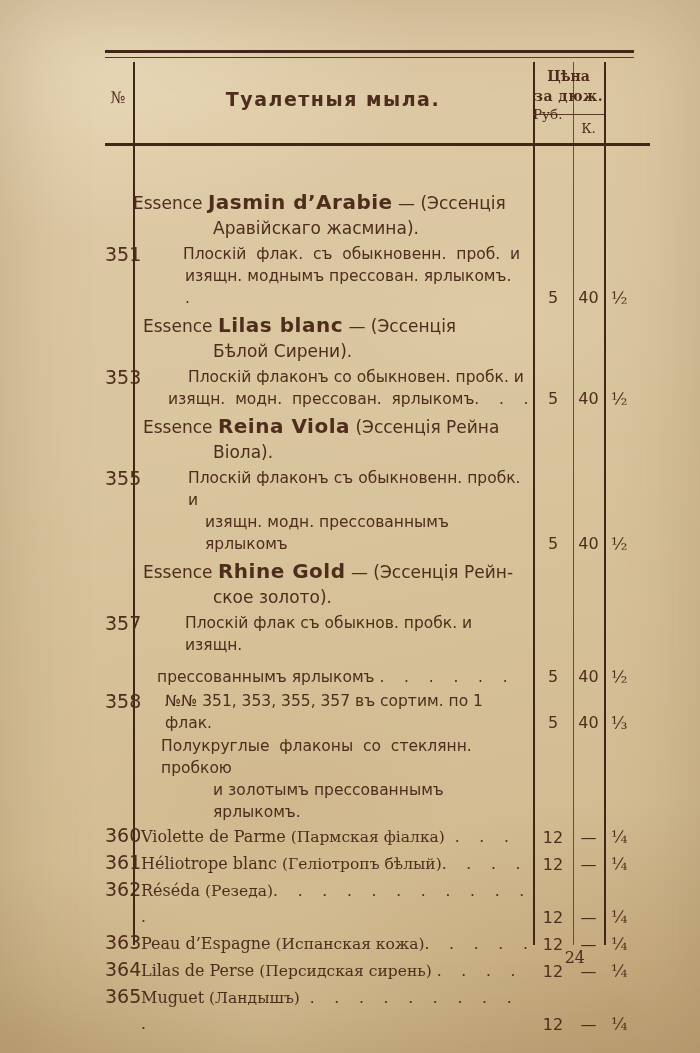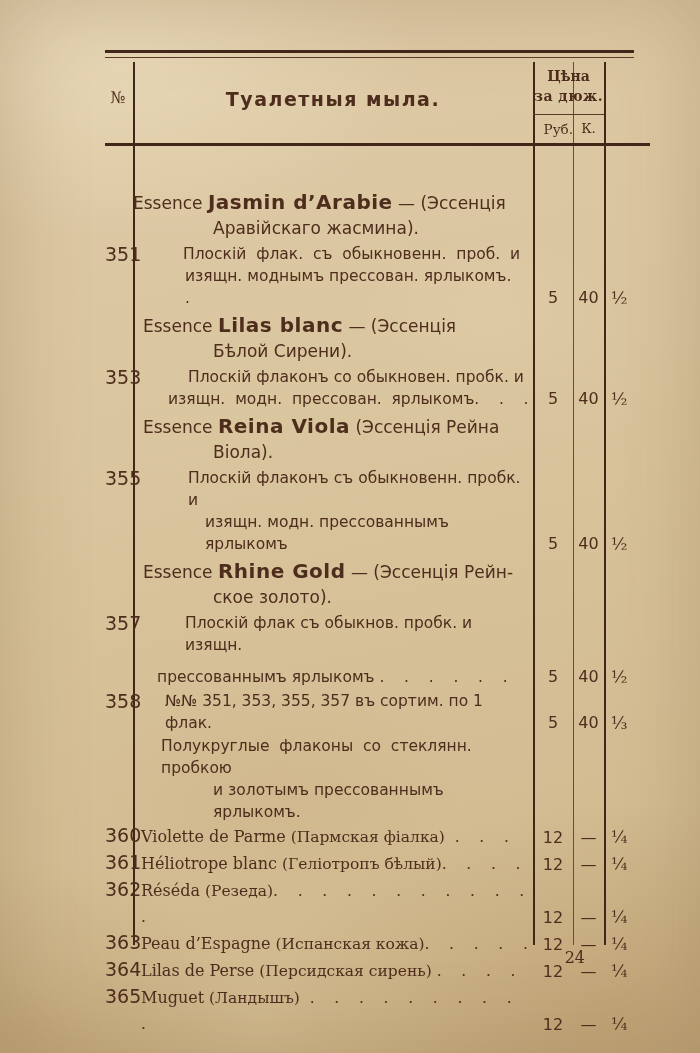--- a/index.html
+++ b/index.html
@@ -30,21 +30,21 @@
   
   .thead{position:absolute;left:0;top:0;width:545px;height:85px;}
   .h-no{position:absolute;left:0;top:30px;width:26px;text-align:center;font-size:16px;font-family:"DejaVu Serif",serif;}
   .h-title{position:absolute;left:30px;top:30px;width:396px;text-align:center;
     font-weight:700;font-size:19px;letter-spacing:1.5px;}
   .price-head{position:absolute;left:428px;top:0;width:71px;height:85px;
     font-family:"DejaVu Serif",serif;}
   .ph-l1{position:absolute;top:10px;width:71px;text-align:center;font-size:14px;font-weight:700;}
   .ph-l2{position:absolute;top:30px;width:71px;text-align:center;font-size:14px;font-weight:700;letter-spacing:.5px;}
   .ph-rule{position:absolute;top:56px;left:0;width:71px;height:1px;background:#5d3a27;}
-  .ph-rub{position:absolute;top:63px;left:0;width:40px;text-align:right;font-size:13.5px;}
+  .ph-rub{position:absolute;top:48px;left:0;width:40px;text-align:left;font-size:13.5px;}
   .ph-kop{position:absolute;top:62px;left:40px;width:31px;text-align:center;font-size:13.5px;}
   
   .rows{position:absolute;left:0;top:88px;width:545px;padding-top:40px;}
   .row{display:grid;grid-template-columns:28px 400px 40px 31px 46px;}
   .line{white-space:pre-wrap;}
   .c-num{text-align:right;padding-right:5px;align-self:start;font-size:19px;}
   .cellp{align-self:end;}
   .c-rub,.c-kop{text-align:center;font-size:16px;}
   .c-frac{padding-left:7px;font-size:17px;font-family:"DejaVu Serif",serif;}
   

